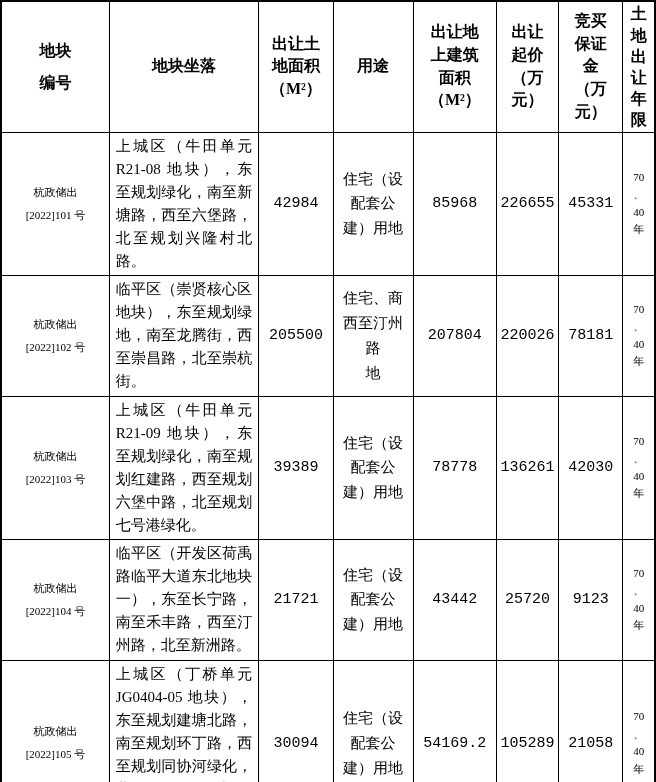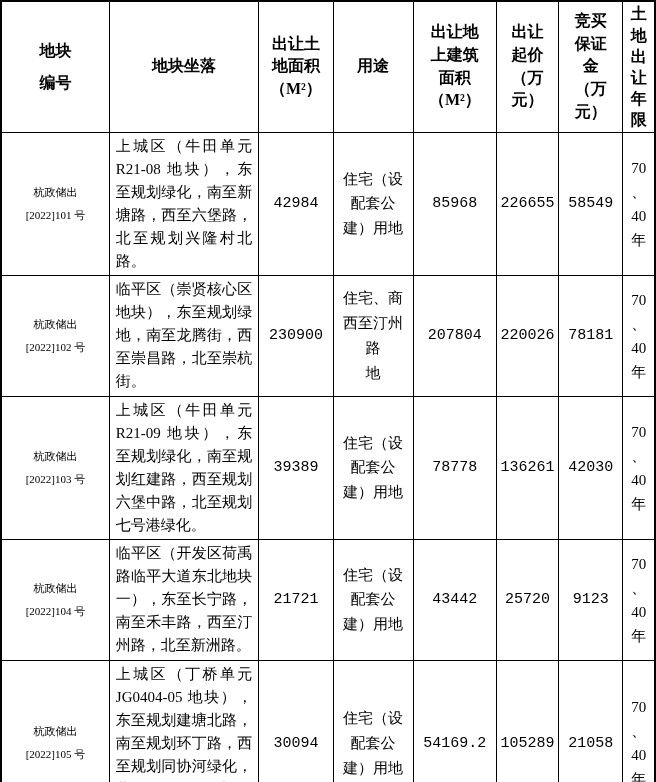--- a/index.html
+++ b/index.html
@@ -34,24 +34,25 @@
   }
   th.h-parcel { line-height: 2.0; }
   th.h-term   { line-height: 1.32; padding: 0; }
   td.c-parcel { font-size: 11px; line-height: 2.1; }
   td.c-loc {
     font-size: 15px;
     line-height: 1.54;
     text-align: justify;
     text-justify: inter-character;
     padding: 2px 6px;
+    border-radius: 26px;
   }
   td.c-num   { font-size: 15px; line-height: 1.4; font-family: Liberation Mono, monospace; }
   td.c-usage { font-size: 15px; line-height: 1.65; }
-  td.c-term  { font-size: 15px; line-height: 1.6; padding: 0; }
+  td.c-term  { font-size: 11px; line-height: 1.6; padding: 0; }
   thead tr              { height: 131px; }
   tbody tr:nth-child(1) { height: 121px; }
   tbody tr:nth-child(2) { height: 113px; }
   tbody tr:nth-child(3) { height: 138px; }
   tbody tr:nth-child(4) { height: 115px; }
   tbody tr:nth-child(5) { height: 160px; }
 </style>
 </head>
 <body>
 
@@ -100,31 +101,31 @@
     <tr>
       <td class="c-parcel">杭政储出
 [2022]101 号</td>
       <td class="c-loc">上城区（牛田单元R21-08 地块），东至规划绿化，南至新塘路，西至六堡路，北至规划兴隆村北路。</td>
       <td class="c-num">42984</td>
       <td class="c-usage">住宅（设
 配套公
 建）用地</td>
       <td class="c-num">85968</td>
       <td class="c-num">226655</td>
-      <td class="c-num">58549</td>
+      <td class="c-num">45331</td>
       <td class="c-term">70
 、
 40
 年</td>
     </tr>
     <tr>
       <td class="c-parcel">杭政储出
 [2022]102 号</td>
       <td class="c-loc">临平区（崇贤核心区地块），东至规划绿地，南至龙腾街，西至崇昌路，北至崇杭街。</td>
-      <td class="c-num">230900</td>
+      <td class="c-num">205500</td>
       <td class="c-usage">住宅、商
 西至汀州路
 地</td>
       <td class="c-num">207804</td>
       <td class="c-num">220026</td>
       <td class="c-num">78181</td>
       <td class="c-term">70
 、
 40
 年</td>

